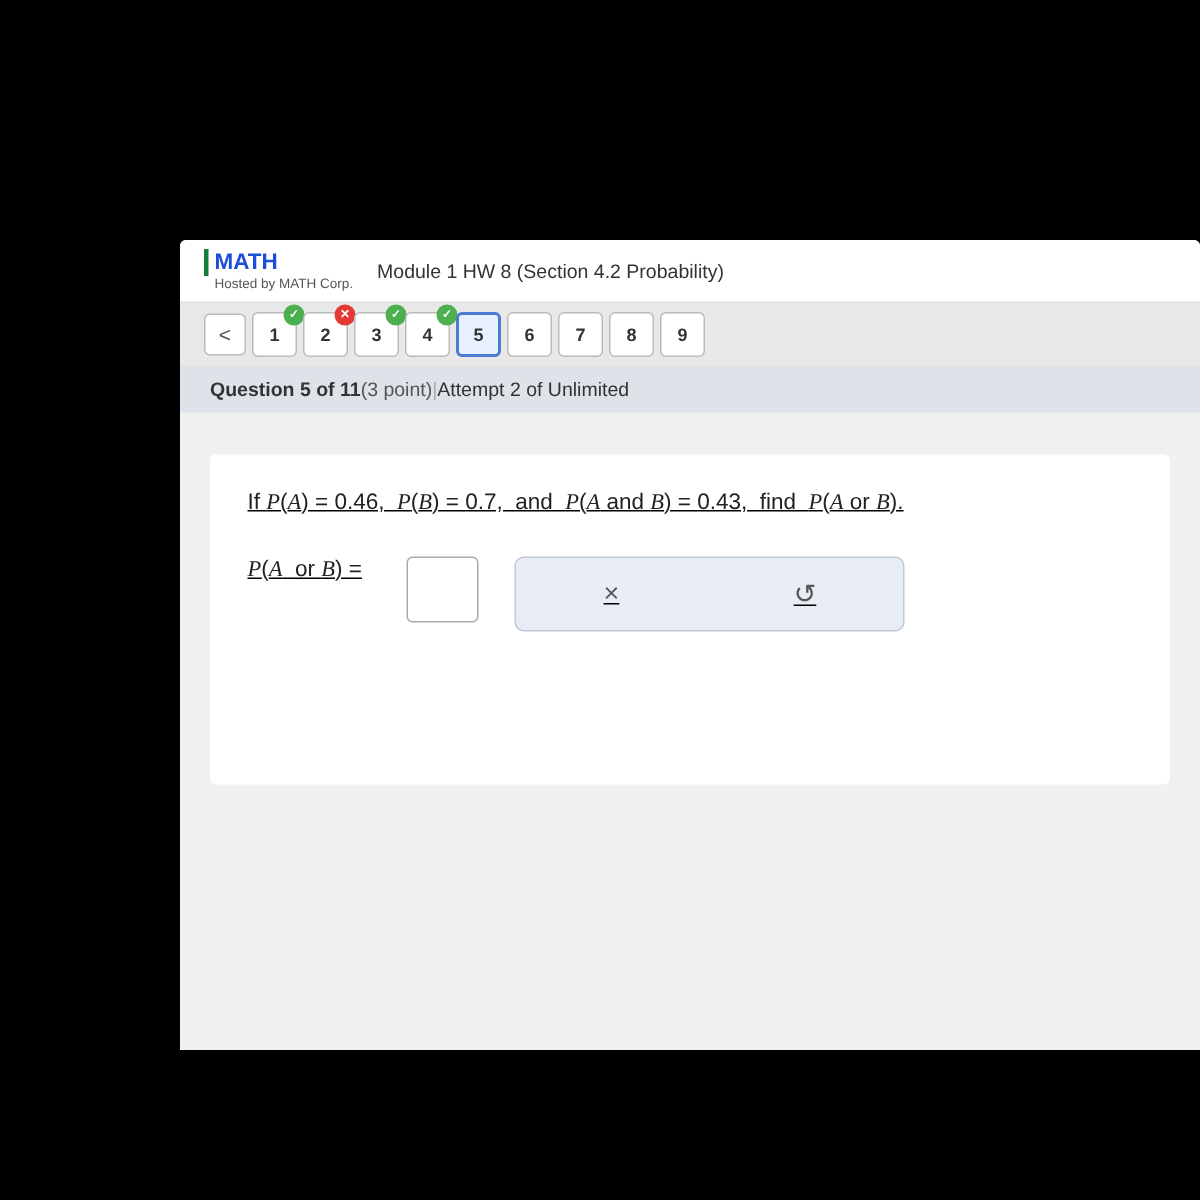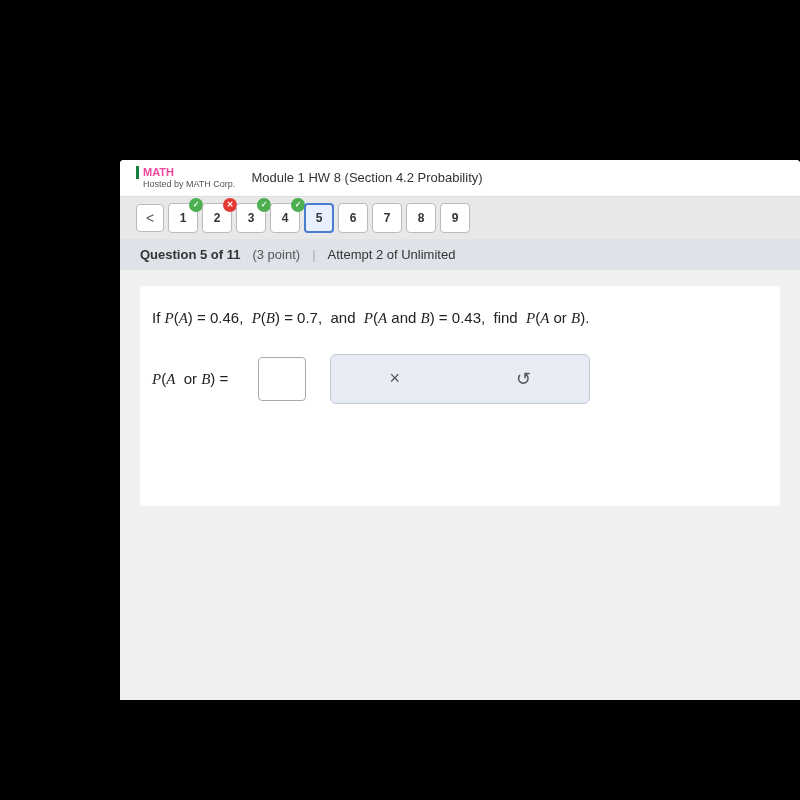--- a/index.html
+++ b/index.html
@@ -33,23 +33,23 @@
       gap: 16px;
     }
 
     .brand-math {
       display: flex;
       flex-direction: column;
       line-height: 1.2;
     }
 
     .brand-math .math-title {
-      font-size: 11px;
+      font-size: 15px;
       font-weight: bold;
-      color: #ec4899;
+      color: #1d4ed8;
       border-left: 3px solid #15803d;
       padding-left: 4px;
     }
 
     .brand-math .hosted-by {
       font-size: 9px;
       color: #555;
       padding-left: 7px;
     }
 
@@ -128,54 +128,54 @@
       color: #fff;
     }
 
     
     .question-header {
       background: #dde3e8;
       padding: 8px 20px;
       font-size: 13px;
       color: #333;
       display: flex;
-      gap: 12px;
     }
 
     .question-header .q-label {
       font-weight: bold;
     }
 
     .question-header .q-points {
       font-weight: normal;
       color: #555;
     }
 
     .divider-pipe {
       color: #aaa;
     }
 
     .question-content {
       background: #fff;
-      margin: 16px 20px;
-      padding: 20px 12px;
+      margin: 28px 20px;
+      padding: 20px 25px;
       border-radius: 4px;
       min-height: 220px;
+      text-decoration: underline;
     }
 
     .problem-text {
       font-size: 15px;
       color: #222;
       margin-bottom: 24px;
       line-height: 1.6;
     }
 
     .answer-row {
       display: flex;
-      align-items: center;
+      align-items: flex-start;
       gap: 24px;
       margin-top: 10px;
     }
 
     .answer-label {
       font-size: 15px;
       color: #222;
       white-space: nowrap;
     }
 

